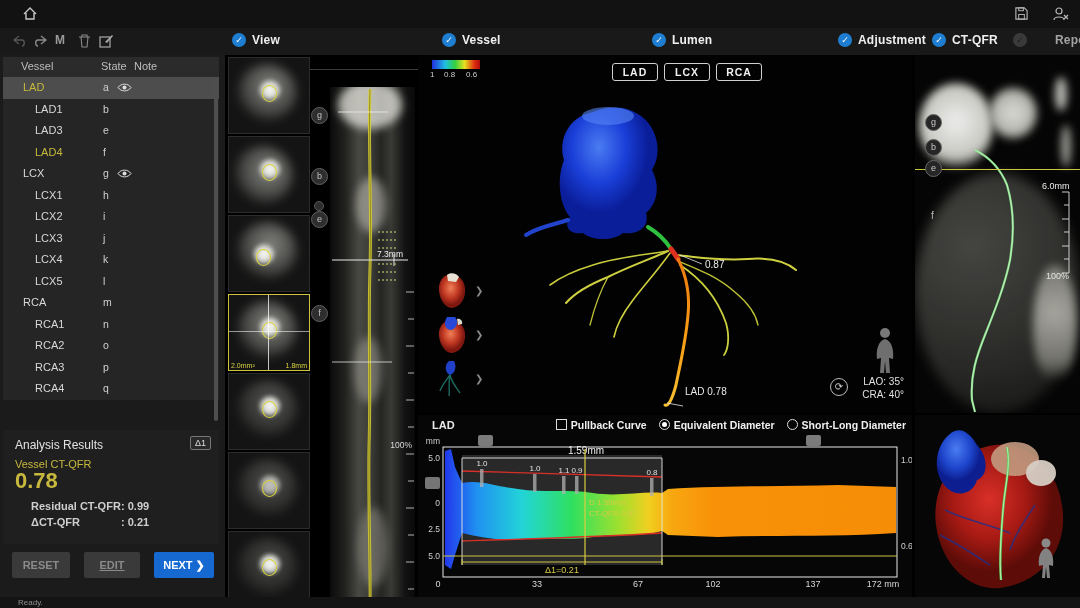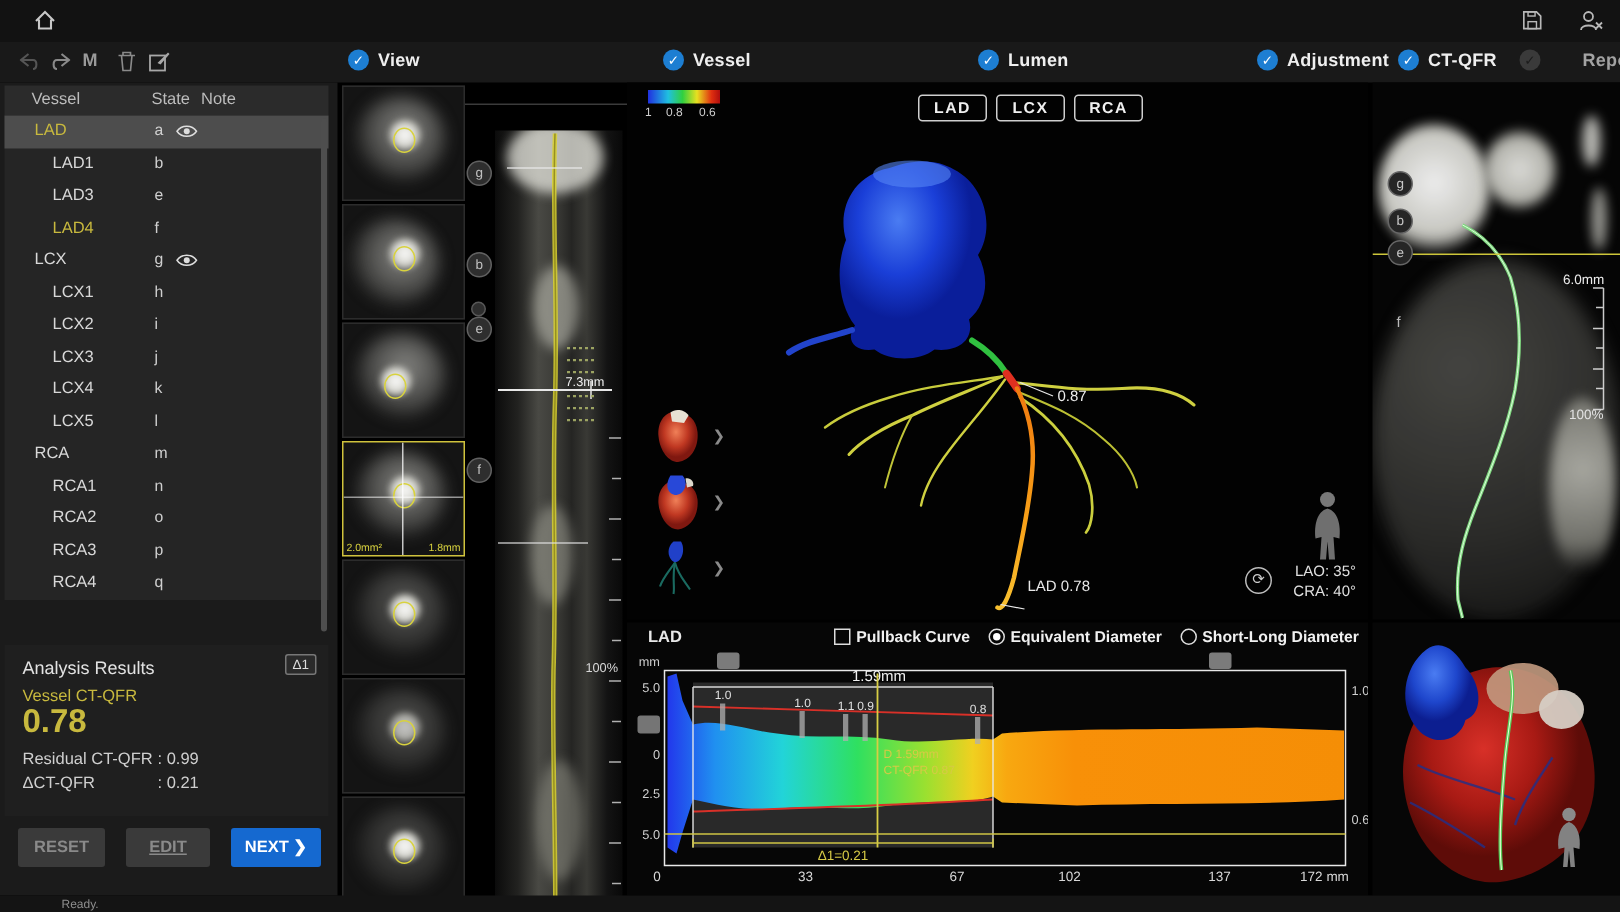--- a/index.html
+++ b/index.html
@@ -32,30 +32,30 @@
   .vrow.acc .vname{color:#c8b93e;}
   .mk{position:absolute;left:24px;top:8px;width:0;height:0;border-left:4px solid #bbb;border-top:3px solid transparent;border-bottom:3px solid transparent;}
   .eye{position:absolute;left:114px;top:5px;}
   #vscroll{position:absolute;left:214px;top:24px;width:4px;height:342px;background:#4e4e4e;border-radius:2px;cursor:pointer;}
 
   #analysis{position:absolute;left:3px;top:375px;width:216px;height:114px;background:#1f1f1f;}
   #an-title{position:absolute;left:12px;top:8px;font-size:12px;color:#e2e2e2;}
   #an-badge{position:absolute;right:8px;top:6px;border:1px solid #777;background:#2a2a2a;color:#ddd;font-size:9px;padding:1px 4px;border-radius:2px;}
   #an-vlabel{position:absolute;left:12px;top:28px;font-size:11px;color:#c8b93e;}
   #an-vvalue{position:absolute;left:12px;top:38px;font-size:22px;font-weight:bold;color:#c8b93e;}
-  .an-row{position:absolute;left:12px;font-size:11px;color:#cfcfcf;width:192px;}
+  .an-row{position:absolute;left:28px;font-size:11px;color:#cfcfcf;width:192px;font-weight:bold;}
   .an-row .an-val{position:absolute;left:90px;}
 
   .btn{position:absolute;top:497px;height:26px;border-radius:2px;font-size:11px;font-weight:bold;text-align:center;line-height:26px;cursor:pointer;}
   #btn-reset{left:12px;width:58px;background:#3a3a3a;color:#8a8a8a;}
   #btn-edit{left:84px;width:56px;background:#3a3a3a;color:#8a8a8a;text-decoration:underline;}
   #btn-next{left:154px;width:60px;background:#1569d0;color:#fff;}
 
   #statusbar{left:0;top:597px;width:1080px;height:11px;background:#141414;}
-  #status-text{position:absolute;left:18px;top:1px;font-size:8px;color:#8f8f8f;margin-left:23px;}
+  #status-text{position:absolute;left:18px;top:1px;font-size:8px;color:#8f8f8f;}
 
   
   #thumbs{left:228px;top:57px;width:82px;height:540px;}
   .thumb{position:relative;width:80px;height:75px;margin-bottom:2px;background:#141414;border:1px solid #2c2c2c;overflow:hidden;cursor:pointer;}
   .tb1{position:absolute;left:8px;top:6px;width:60px;height:58px;border-radius:50%;background:radial-gradient(circle at 55% 40%,#9a9a96,#4a4a48 55%,transparent 75%);filter:blur(5px);opacity:.85;}
   .tb2{position:absolute;left:30px;top:22px;width:22px;height:20px;border-radius:50%;background:radial-gradient(circle,#fff,#d0d0c8 55%,transparent 80%);filter:blur(2px);}
   .ring{position:absolute;left:33px;top:27px;width:13px;height:15px;border:1px solid #d8d23e;border-radius:50%;}
   .thumb:nth-child(2) .tb1{transform:translate(-4px,3px) rotate(20deg);}
   .thumb:nth-child(3) .tb2{transform:translate(-6px,6px);}
   .thumb:nth-child(3) .ring{transform:translate(-6px,6px);}

